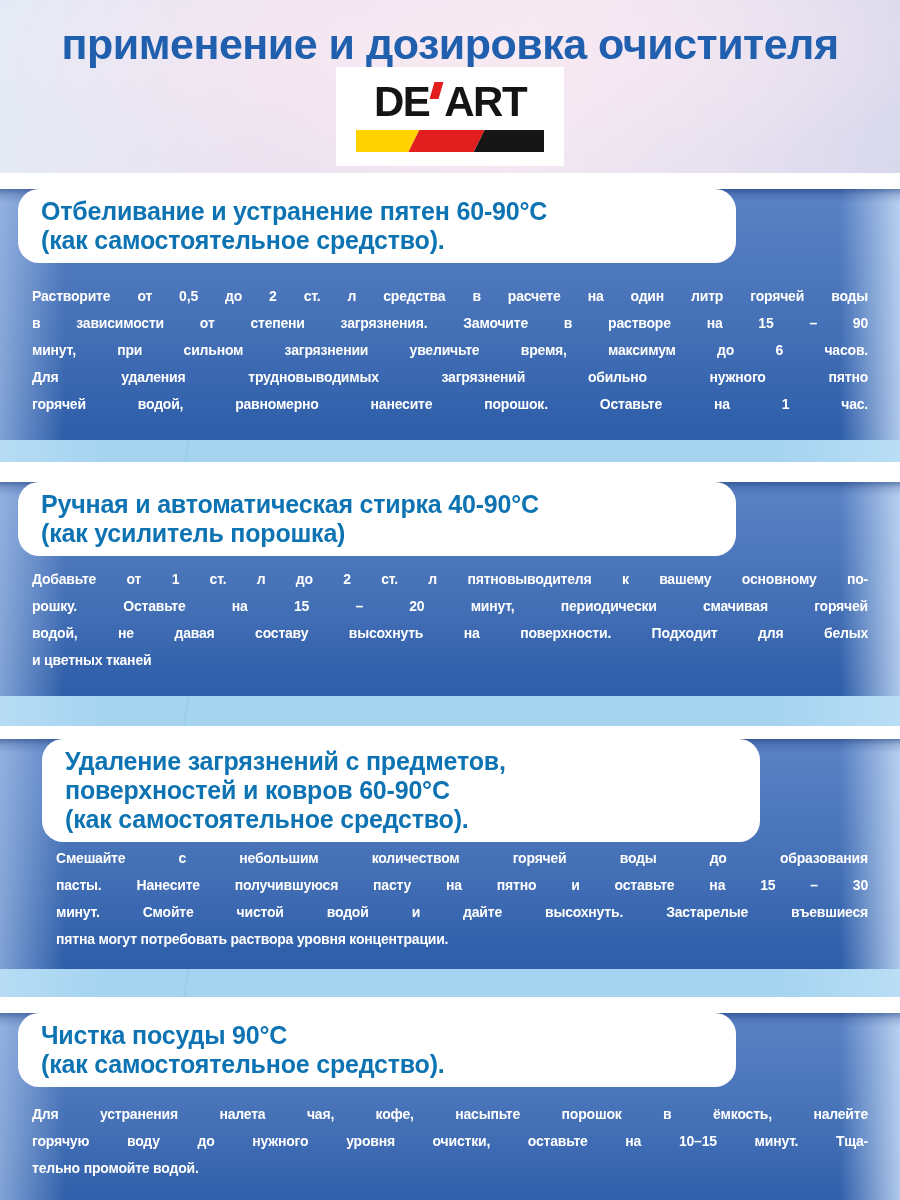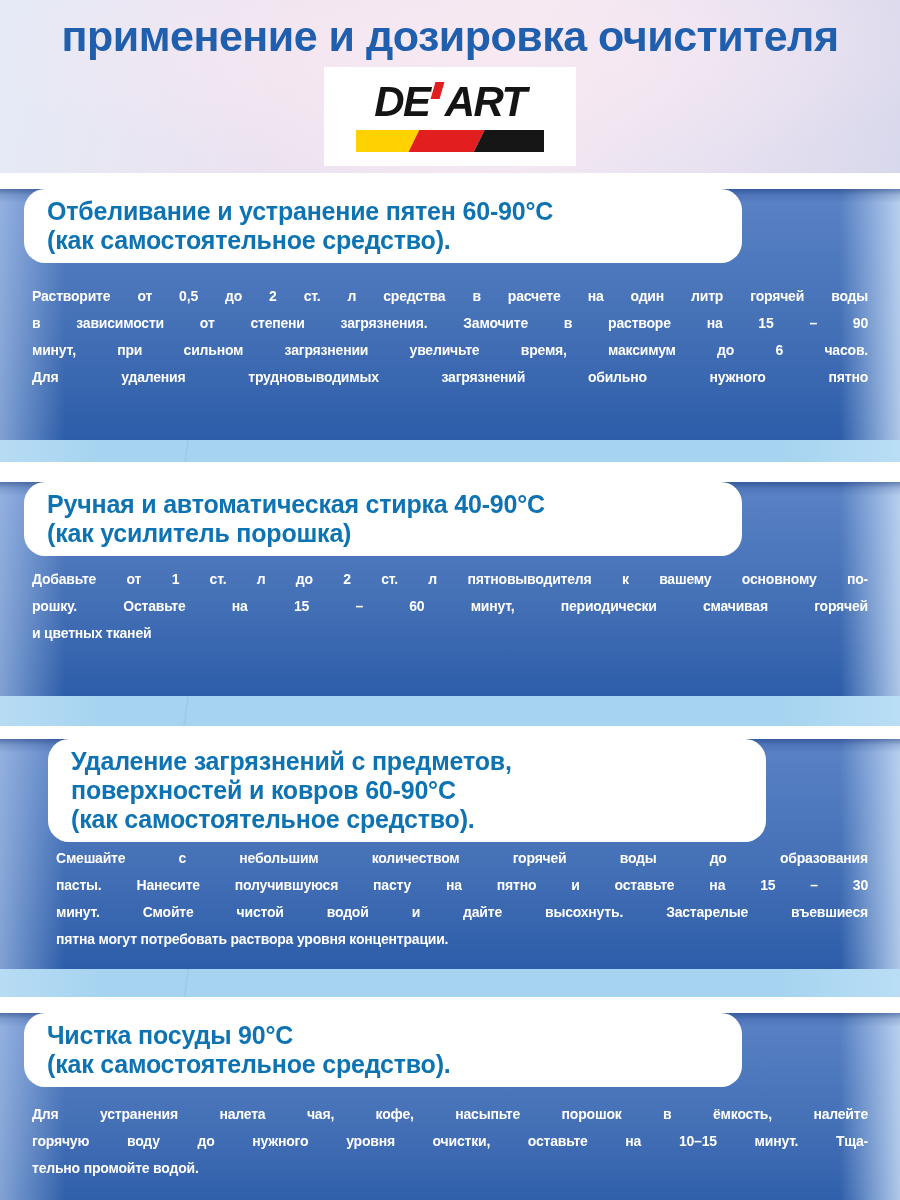--- a/index.html
+++ b/index.html
@@ -10,28 +10,28 @@
   }
 
   
   .hero {
     position:relative; height:173px;
     background:
       radial-gradient(95% 130% at 52% 28%, rgba(248,233,242,0.95) 0%, rgba(248,233,242,0) 58%),
       linear-gradient(102deg, #e4ebf6 0%, #ece2f0 32%, #f3e8f2 58%, #e6e0f0 82%, #d8d8ec 100%);
   }
   .title {
-    margin:0; padding-top:12px; text-align:center;
+    margin:0; padding-top:20px; text-align:center;
     font-size:43px; font-weight:800; letter-spacing:-0.5px;
     color:var(--title-blue,#1f5fae);
   }
   .logo-card {
     position:absolute; left:50%; top:67px; transform:translateX(-50%);
-    width:252px; height:99px; background:#ffffff;
-    display:flex; flex-direction:column; align-items:center; justify-content:center;font-style:italic;
+    width:228px; height:99px; background:#ffffff;
+    display:flex; flex-direction:column; align-items:center; justify-content:center;
   }
   .logo-row {
     display:flex; align-items:flex-start; line-height:1;
     font-size:42px; font-weight:800; letter-spacing:-1.5px;
     color:var(--logo-text,#141414);
   }
   .apos {
     display:inline-block; width:9px; height:17px; margin:1px 3px 0 3px;
     background:var(--flag-red,#e31e1f); transform:skewX(-16deg);
   }
@@ -44,21 +44,21 @@
       linear-gradient(180deg, rgba(16,48,112,0.48) 0px, rgba(16,48,112,0.16) 6px, rgba(16,48,112,0) 14px),
       linear-gradient(90deg, rgba(195,216,246,0.55) 0px, rgba(195,216,246,0) 65px, rgba(195,216,246,0) 840px, rgba(208,227,250,0.8) 900px),
       linear-gradient(180deg, var(--band-blue-light,#5b83c6) 0%, var(--band-blue,#4470b6) 55%, var(--band-blue-dark,#2d5da9) 100%);
   }
   .b1 { height:251px; }
   .b2 { height:214px; }
   .b3 { height:230px;padding-left:24px; }
   .b4 { height:200px; }
 
   .pill {
-    box-sizing:border-box; width:718px; margin-left:24px; margin-top:16px;
+    box-sizing:border-box; width:718px; margin-left:18px; margin-top:16px;
     background:#ffffff; border-radius:21px;
     padding:8px 20px 8px 23px;
     color:var(--heading-blue,#0e73b2);
     font-size:25px; font-weight:700; line-height:29px; letter-spacing:-0.2px;
   }
   .b2 .pill { margin-top:20px; }
   .b3 .pill { margin-top:13px; }
 
   .body { margin:16px 32px 0 32px; color:var(--body-text,#ffffff); }
   .b1 .body { margin-top:20px; }
@@ -106,33 +106,35 @@
   <section class="band b1">
     <div class="pill">
       <div>Отбеливание и устранение пятен 60-90°С</div>
       <div>(как самостоятельное средство).</div>
     </div>
     <div class="body">
       <div class="jline">Растворите от 0,5 до 2 ст. л средства в расчете на один литр горячей воды</div>
       <div class="jline">в зависимости от степени загрязнения. Замочите в растворе на 15 – 90</div>
       <div class="jline">минут, при сильном загрязнении увеличьте время, максимум до 6 часов.</div>
       <div class="jline">Для удаления трудновыводимых загрязнений обильно нужного пятно</div>
+      <div class="jline">горячей водой, равномерно нанесите порошок. Оставьте на 1 час.</div>
     </div>
   </section>
 
   <div class="divider d1"></div>
 
   <section class="band b2">
     <div class="pill">
       <div>Ручная и автоматическая стирка 40-90°С</div>
       <div>(как усилитель порошка)</div>
     </div>
     <div class="body">
       <div class="jline">Добавьте от 1 ст. л до 2 ст. л пятновыводителя к вашему основному по-</div>
-      <div class="jline">рошку. Оставьте на 15 – 60 минут, периодически смачивая горячей</div>
+      <div class="jline">рошку. Оставьте на 15 – 20 минут, периодически смачивая горячей</div>
+      <div class="jline">водой, не давая составу высохнуть на поверхности. Подходит для белых</div>
       <div class="jline last">и цветных тканей</div>
     </div>
   </section>
 
   <div class="divider d2"></div>
 
   <section class="band b3">
     <div class="pill">
       <div>Удаление загрязнений с предметов,</div>
       <div>поверхностей и ковров 60-90°С</div>

